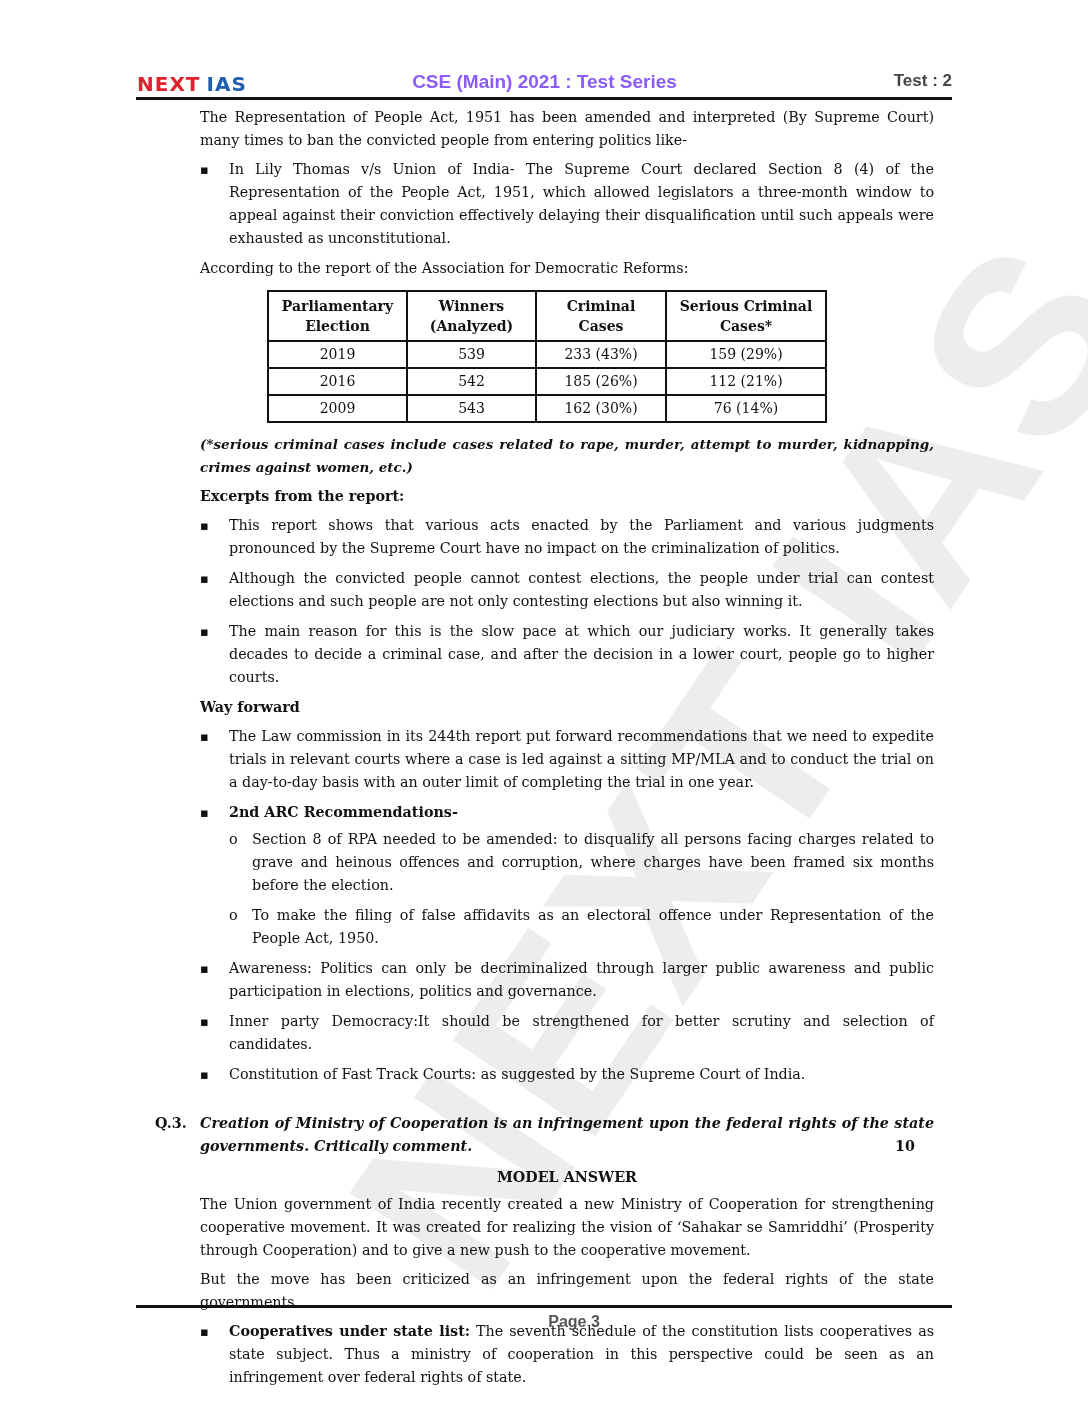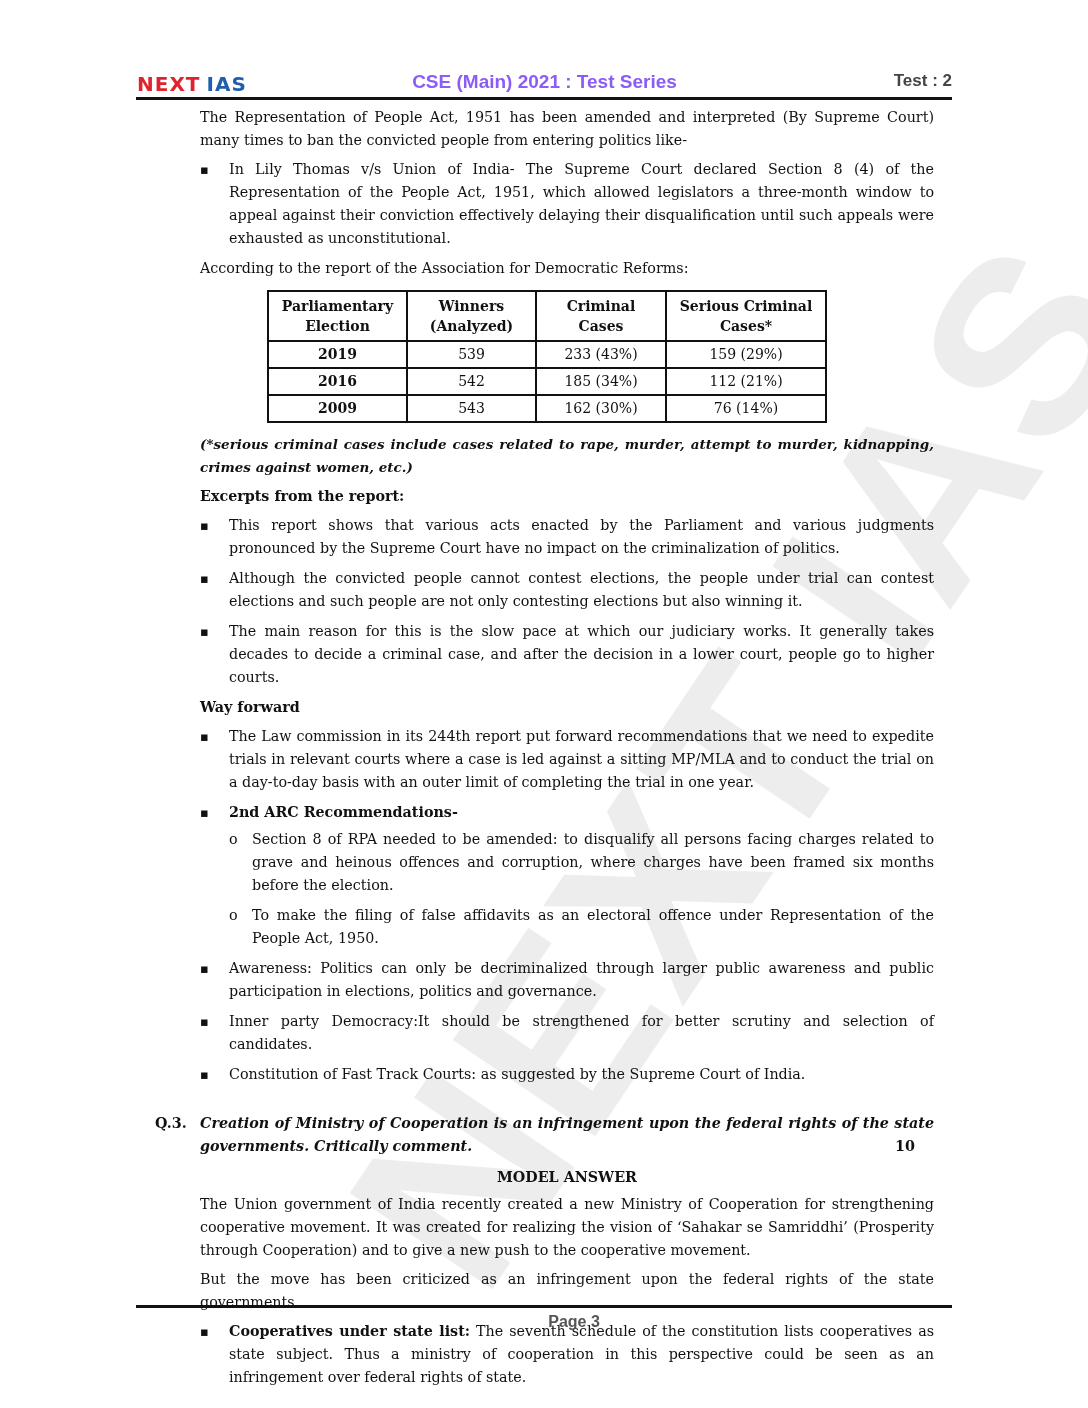--- a/index.html
+++ b/index.html
@@ -31,21 +31,21 @@
     ul.oo > li::before { content: "o"; position: absolute; left: 0; top: 0; }
     .bold { font-weight: bold; }
     .italic-note { font-style: italic; font-weight: bold; font-size: 13.5px; margin-bottom: 6px; }
 
     
     .tbl-wrap { margin: 10px 0 10px 67px; }
     table { border-collapse: collapse; font-size: 14px; }
     th, td { border: 2px solid #111; text-align: center; padding: 0 6px; }
     th { font-weight: bold; line-height: 20px; padding-top: 4px; padding-bottom: 4px; margin-left: 44px; }
     td { height: 25px; line-height: 25px; }
-    td.yr { font-weight: bold; }
+    td.yr { font-weight: normal; }
     .c1 { width: 125px; } .c2 { width: 115px; border-radius: 14px; } .c3 { width: 116px; } .c4 { width: 146px; }
 
     
     .question { position: relative; margin-top: 26px; margin-left: -45px; padding-left: 45px; font-weight: bold; }
     .q-num { position: absolute; left: 0; top: 0; }
     .q-text { text-align: justify; font-style: italic; }
     .q-marks { position: absolute; right: 19px; bottom: 0; }
     .model-answer { text-align: center; font-weight: bold; margin: 8px 0 4px 0; }
 
     
@@ -87,21 +87,21 @@
         <tbody>
           <tr>
             <td class="yr">2019</td>
             <td>539</td>
             <td>233 (43%)</td>
             <td>159 (29%)</td>
           </tr>
           <tr>
             <td class="yr">2016</td>
             <td>542</td>
-            <td>185 (34%)</td>
+            <td>185 (26%)</td>
             <td>112 (21%)</td>
           </tr>
           <tr>
             <td class="yr">2009</td>
             <td>543</td>
             <td>162 (30%)</td>
             <td>76 (14%)</td>
           </tr>
         </tbody>
       </table>

